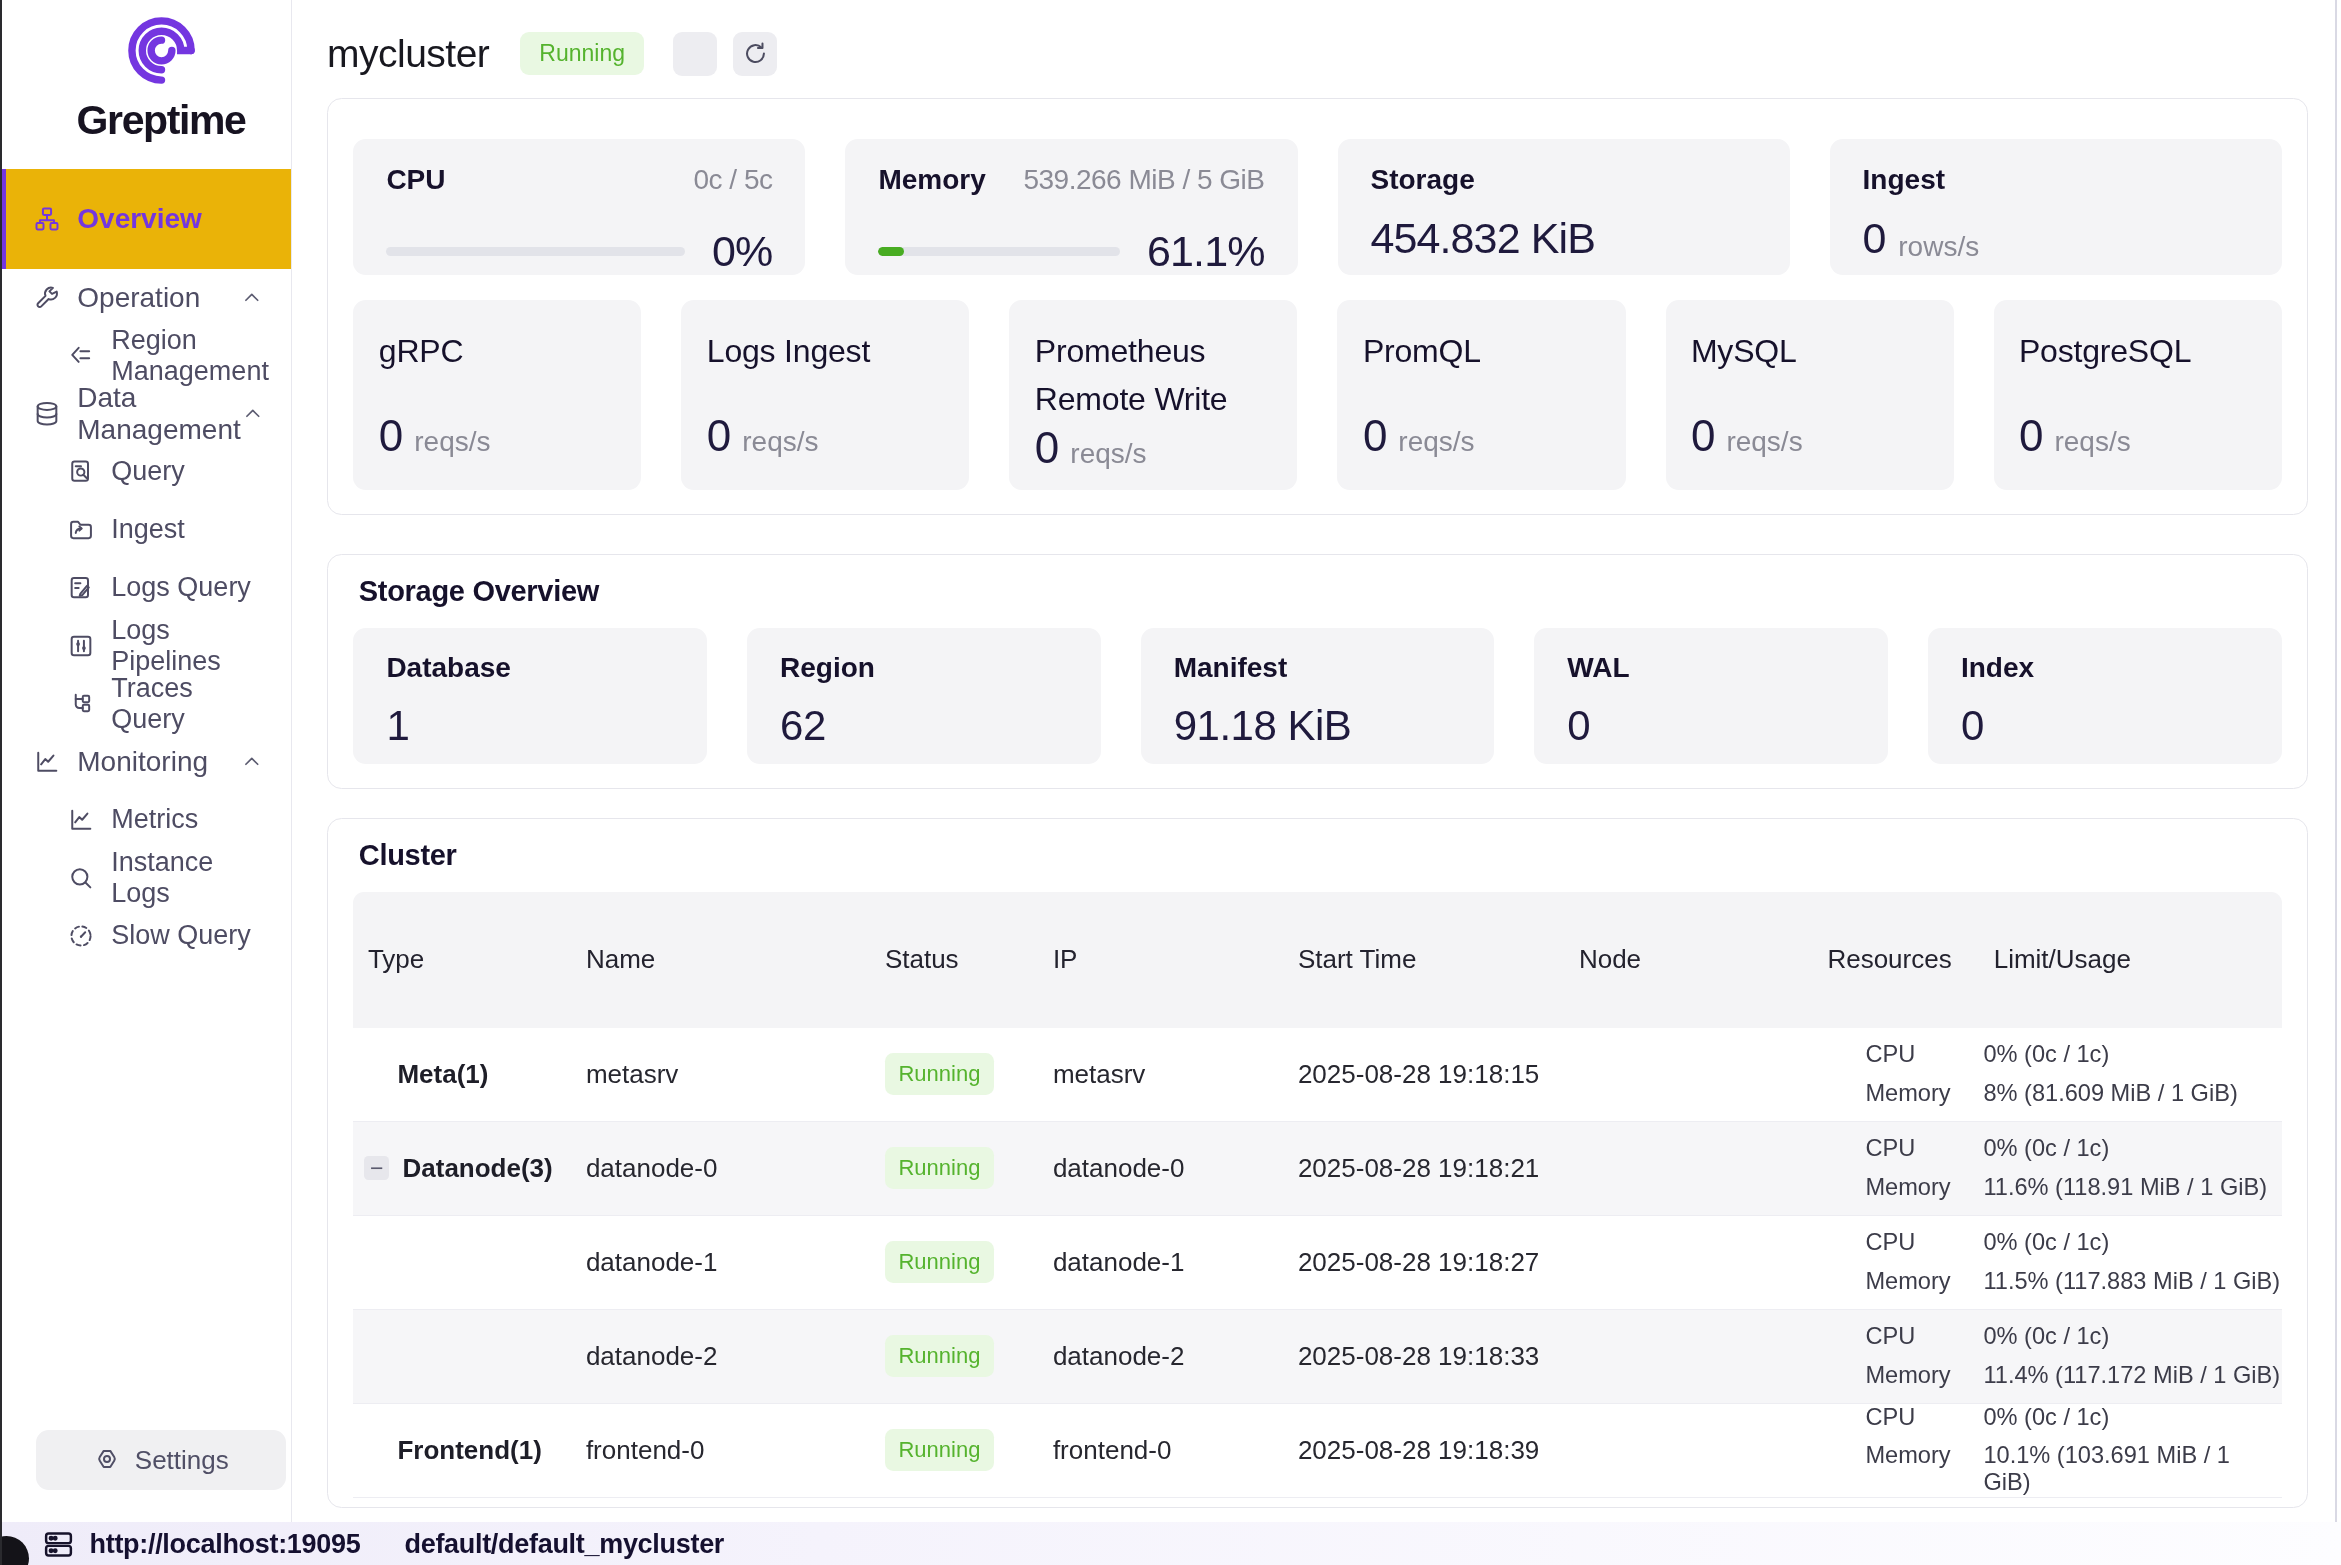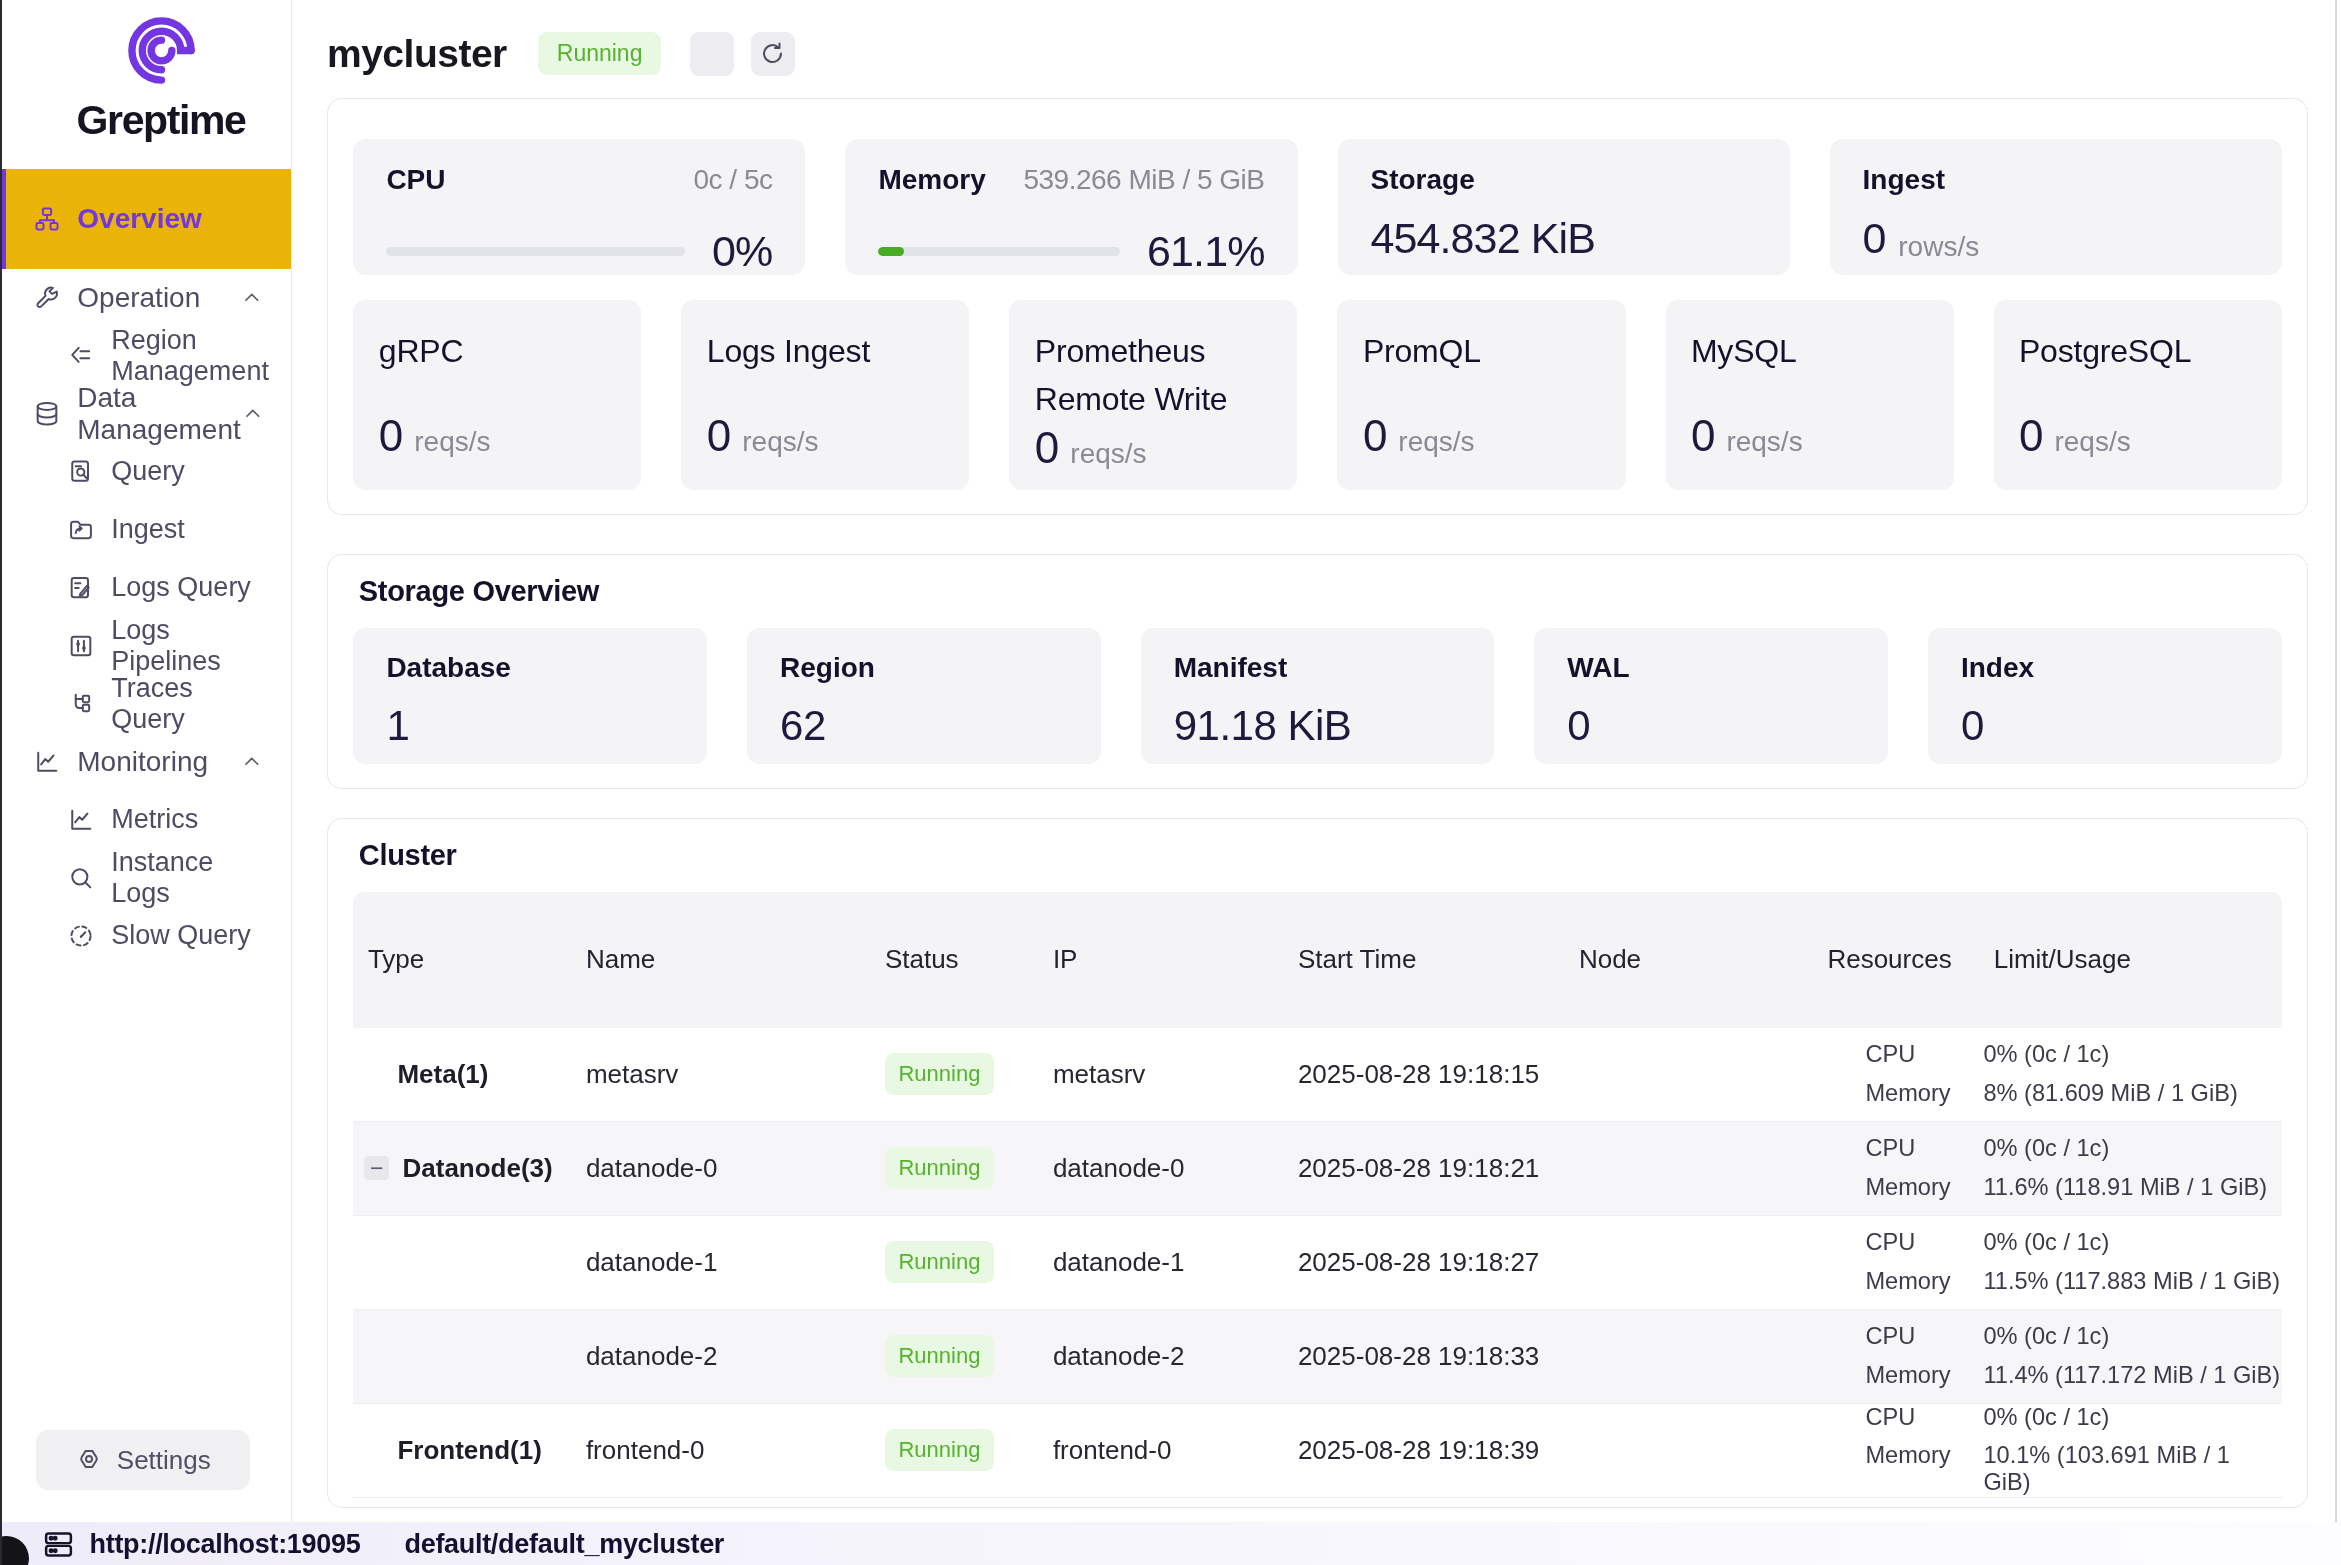--- a/index.html
+++ b/index.html
@@ -20,39 +20,39 @@
   .nav { margin-top:25.4px; }
   .nav-item { position:relative; display:flex; align-items:center; height:58px; padding:0 27px 0 33px; color:#4e4c63; font-size:28px; cursor:pointer; }
   .nav-item .icon { display:flex; margin-right:16.3px; color:#4e4c63; flex:none; }
   .nav-item .icon svg { width:28px; height:28px; }
   .nav-item.level1 { padding-left:67px; font-size:27px; }
   .nav-item.active { height:100px; background:#eab308; color:#7436e0; font-weight:600; }
   .nav-item.active .icon { color:#7436e0; }
   .nav-item.active::before { content:''; position:absolute; left:0; top:0; bottom:0; width:6.3px; background:#7436e0; }
   .nav-item .chevron { margin-left:auto; color:#5b5b70; display:flex; }
   .nav-item .chevron svg { width:23.6px; height:23.6px; }
-  .settings-btn { position:absolute; left:36px; bottom:32px; width:214px; height:60px; background:#f0f0f2; border:none; border-radius:12.7px;
+  .settings-btn { position:absolute; left:36px; bottom:32px; width:250px; height:60px; background:#f0f0f2; border:none; border-radius:12.7px;
     display:flex; align-items:center; justify-content:center; gap:13.6px; color:#504f66; font-size:26px; font-family:inherit; cursor:pointer; }
   .settings-btn svg { width:28px; height:28px; }
 
   
   .statusbar { position:absolute; left:0; right:0; bottom:0; height:44px; z-index:20;
     background:linear-gradient(90deg,#efecf9 0%,#f5f3fc 35%,#fdfdff 100%);
     display:flex; align-items:center; padding-left:42px; }
   .statusbar .srv-icon { display:flex; color:#17132b; margin-right:14.5px; }
   .statusbar .srv-icon svg { width:33px; height:33px; }
   .status-url { font-size:27px; font-weight:700; color:#151030; letter-spacing:-0.3px; }
   .status-db { margin-left:44px; font-size:27px; font-weight:700; color:#151030; letter-spacing:-0.3px; }
 
   
   .main { position:absolute; left:293px; top:0; right:0; bottom:44px; background:#fff; overflow:hidden; padding:0 34px; }
   .right-line { position:absolute; right:5.4px; top:0; bottom:44px; width:1.8px; background:#d9d9e4; z-index:15; }
 
   .page-header { display:flex; align-items:center; margin-top:27px; height:53px; }
-  .cluster-name { font-size:39px; font-weight:700; color:#18181f; letter-spacing:-0.5px; }
+  .cluster-name { font-size:39px; font-weight:400; color:#18181f; letter-spacing:-0.5px; }
   .header-badge { margin-left:31px; background:#e9f8e2; color:#55b32e; font-size:23px; padding:8.2px 19px; border-radius:9px; }
   .icon-btn { width:44px; height:44px; border-radius:9px; background:#ededf1; border:none; display:flex; align-items:center; justify-content:center; color:#4c4c60; cursor:pointer; }
   .icon-btn.first { margin-left:29px; }
   .icon-btn + .icon-btn { margin-left:16.3px; }
   .icon-btn svg { width:27px; height:27px; }
 
   .section { border:0.9px solid #e6e6ec; border-radius:14.5px; padding:20px 25.4px 23.6px; background:#fff; }
   .section-title { font-size:29px; font-weight:800; color:#16112b; margin-left:5.4px; letter-spacing:-0.3px; }
   #service-section { margin-top:18px; }
   #storage-section { margin-top:39px; }

